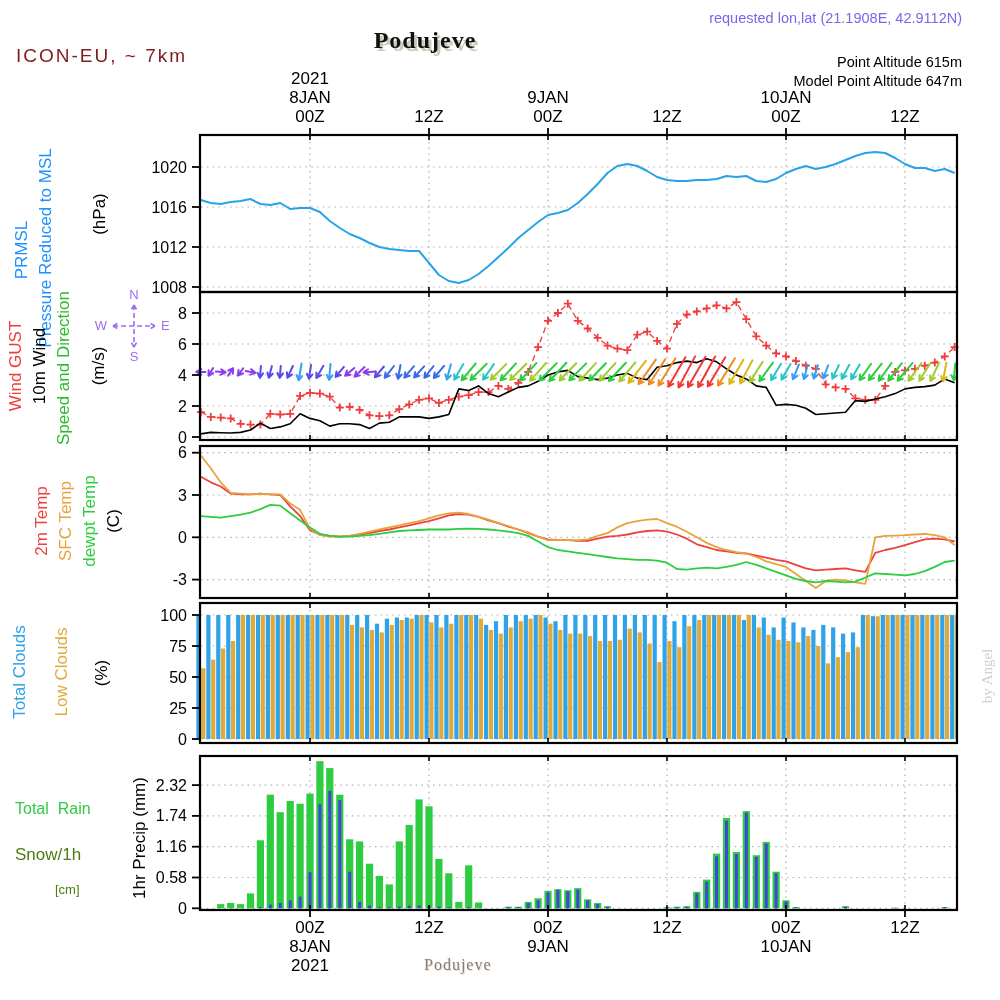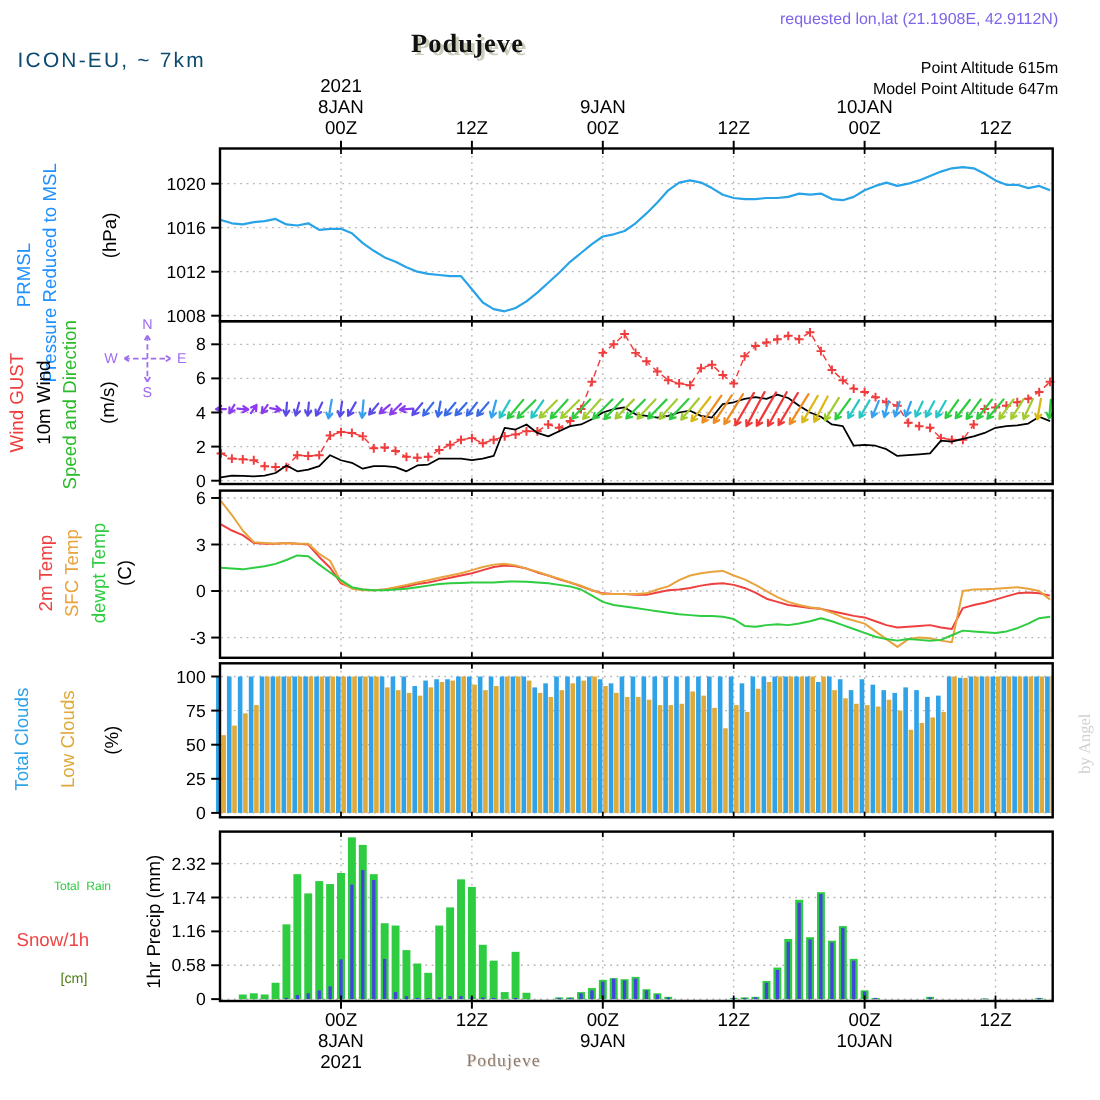--- a/index.html
+++ b/index.html
@@ -7,21 +7,21 @@
         font-family:"Liberation Sans",sans-serif}
   svg text{font-family:"Liberation Sans",sans-serif}
   .lbl{position:absolute;white-space:pre}
   .vrot{transform:translate(-50%,-50%) rotate(-90deg);transform-origin:center}
   .watermark{left:480px;top:2px;transform:translateX(-50%);font-size:21px;letter-spacing:6px;color:#edd29e}
   .station-title{left:425px;top:27px;transform:translateX(-50%);font-family:"Liberation Serif",serif;
                  font-weight:bold;font-size:24px;color:#111;text-shadow:3px 3px 0 #c9cdb9;letter-spacing:1px}
   .hdr-right{right:38px;text-align:right;font-size:14.5px}
   .violet{color:#7d64e8}
   .orchid{color:#000000}
-  .model-lbl{left:16px;top:45px;font-size:19px;letter-spacing:2px;color:#0c4a6e}
+  .model-lbl{left:16px;top:45px;font-size:19px;letter-spacing:2px;color:#7f1d1d}
   .footer-station{left:424px;top:956px;font-family:"Liberation Serif",serif;font-size:16px;color:#8d7b6e;
                   text-shadow:1px 1px 0 #e3ded8;letter-spacing:1px}
   .credit{left:987px;top:676px;transform:translate(-50%,-50%) rotate(-90deg);
           font-family:"Liberation Serif",serif;font-size:15px;color:#d0d0d0}
 </style>
 </head>
 <body>
 
 <div id="page">
   <svg id="plot" width="1000" height="1000" viewBox="0 0 1000 1000">
@@ -585,18 +585,18 @@
       <div class="lbl vrot" style="left: 40px; top: 366px; color: rgb(0, 0, 0); font-size: 17px;">10m Wind</div>
       <div class="lbl vrot" style="left: 64px; top: 368px; color: rgb(42, 187, 42); font-size: 17px;">Speed and Direction</div>
       <div class="lbl vrot" style="left: 99px; top: 366px; color: rgb(0, 0, 0); font-size: 17px;">(m/s)</div>
       <div class="lbl vrot" style="left: 42px; top: 521px; color: rgb(239, 64, 64); font-size: 17px;">2m Temp</div>
       <div class="lbl vrot" style="left: 66px; top: 521px; color: rgb(232, 163, 61); font-size: 17px;">SFC Temp</div>
       <div class="lbl vrot" style="left: 90px; top: 521px; color: rgb(46, 204, 64); font-size: 17px;">dewpt Temp</div>
       <div class="lbl vrot" style="left: 114px; top: 521px; color: rgb(0, 0, 0); font-size: 17px;">(C)</div>
       <div class="lbl vrot" style="left: 20px; top: 672px; color: rgb(47, 162, 232); font-size: 17px;">Total Clouds</div>
       <div class="lbl vrot" style="left: 62px; top: 672px; color: rgb(223, 170, 60); font-size: 17px;">Low Clouds</div>
       <div class="lbl vrot" style="left: 102px; top: 673px; color: rgb(0, 0, 0); font-size: 17px;">(%)</div>
-      <div class="lbl" style="left: 15px; top: 800px; color: rgb(46, 204, 64); font-size: 11px; margin-left: 34px;">Total  Rain</div>
-      <div class="lbl" style="left: 15px; top: 845px; color: #ef4444; font-size: 17px;">Snow/1h</div>
+      <div class="lbl" style="left: 15px; top: 800px; color: rgb(46, 204, 64); font-size: 16px;">Total  Rain</div>
+      <div class="lbl" style="left: 15px; top: 845px; color: #4d7c0f; font-size: 17px;">Snow/1h</div>
       <div class="lbl" style="left: 55px; top: 882px; color: #4d7c0f; font-size: 13px;">[cm]</div>
       <div class="lbl vrot" style="left: 140px; top: 838px; color: rgb(0, 0, 0); font-size: 17px;">1hr Precip (mm)</div>
     </div>
 </div>
 
 </body></html>

